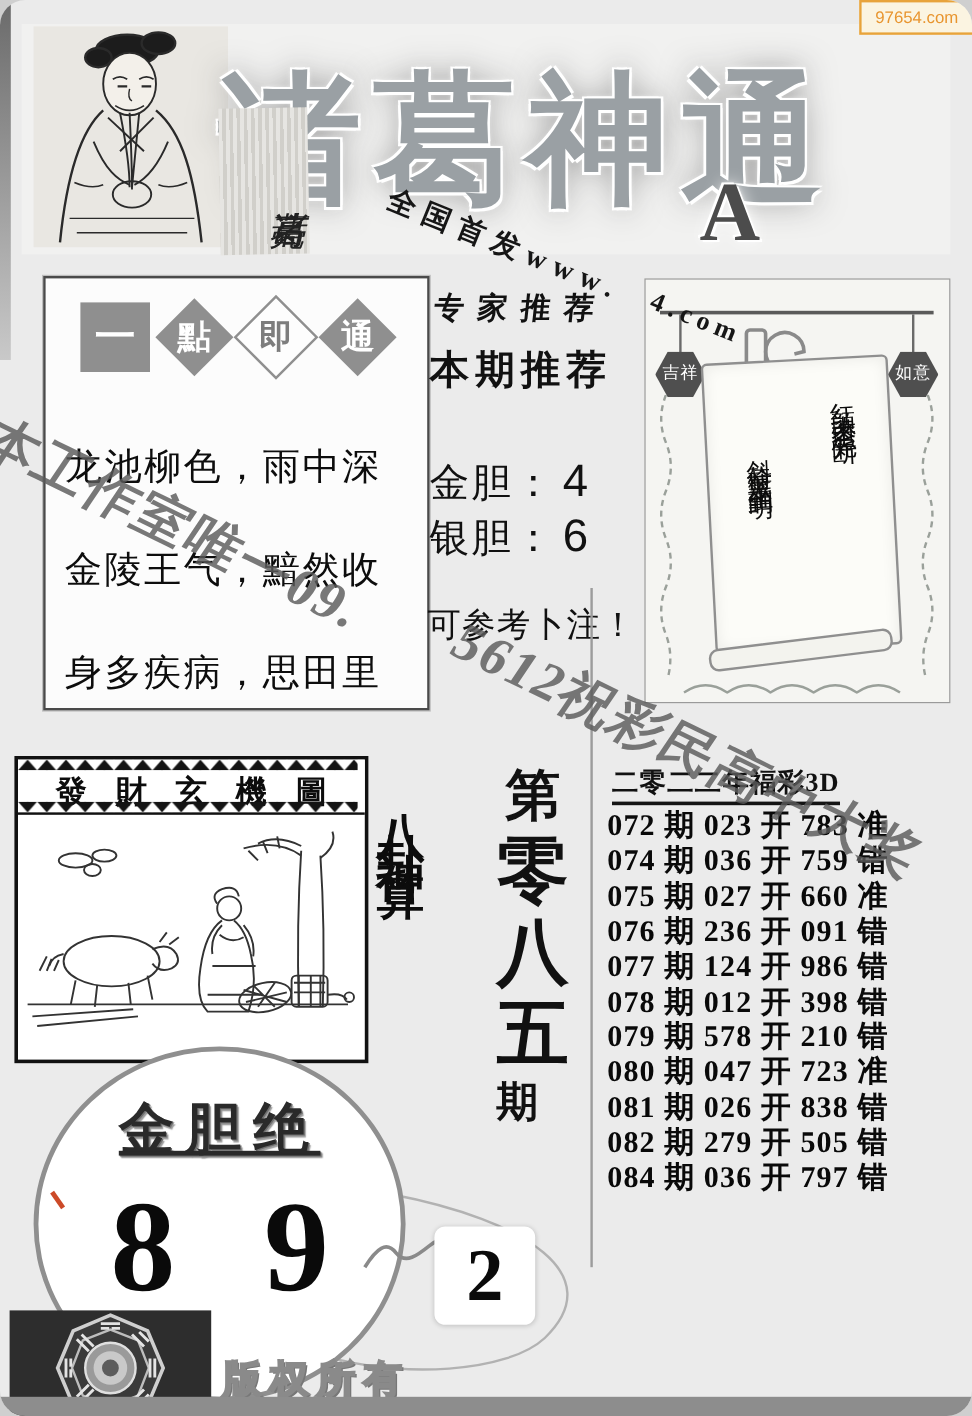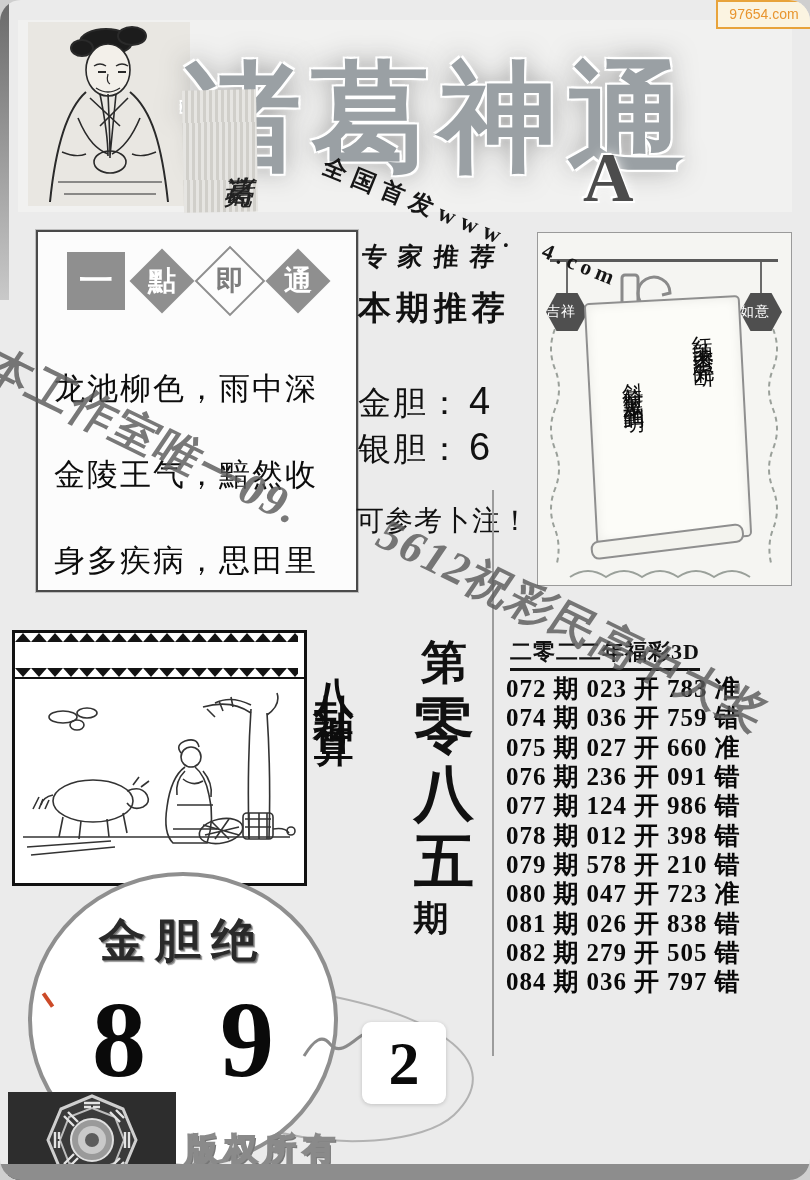--- a/index.html
+++ b/index.html
@@ -58,21 +58,21 @@
   .rec-silver{left:358px;top:426px;}
   .rec-line .val{font:500 38px "Liberation Sans","DejaVu Sans",sans-serif;margin-left:6px;}
   .rec-note{left:356px;top:502px;font-size:28px;letter-spacing:1px;white-space:nowrap;}
 
   
   .scroll-box{left:537px;top:232px;width:253px;height:352px;border:1px solid #9a9a9a;background:#f5f5f2;}
   .rod{position:absolute;left:12px;top:26px;width:228px;height:3px;background:#5a5a5a;}
   .string{position:absolute;width:2px;height:32px;background:#6a6a6a;top:29px;}
   .lantern{position:absolute;top:60px;width:42px;height:38px;background:#4f4f4f;color:#fff;
       clip-path:polygon(25% 0,75% 0,100% 50%,75% 100%,25% 100%,0 50%);
-      font-size:14px;line-height:38px;text-align:left;letter-spacing:1px;}
+      font-size:14px;line-height:38px;text-align:center;letter-spacing:1px;}
   .parchment{position:absolute;left:52px;top:66px;width:152px;height:238px;background:#fcfcf8;
       border:2px solid #8f8f8f;border-radius:5px;transform:rotate(-3deg);box-shadow:inset 0 0 12px rgba(0,0,0,.08);}
   .p-roll{position:absolute;left:-8px;bottom:-12px;width:150px;height:15px;background:#f3f3ee;border:2px solid #8f8f8f;
       border-radius:8px;transform:rotate(-4deg);}
   .verse{position:absolute;writing-mode:vertical-rl;font-size:21px;letter-spacing:5px;color:#0c0c0c;}
   .verse-r{right:24px;top:20px;}
   .verse-l{left:28px;top:64px;}
 
   
   .results-title{left:510px;top:592px;font-size:22px;font-weight:bold;letter-spacing:1px;
@@ -95,21 +95,21 @@
   .issue-col{left:406px;top:634px;width:76px;text-align:center;}
   .issue-col .c0{font-size:46px;font-weight:600;display:block;line-height:58px;}
   .issue-col .big{font-size:60px;font-weight:bold;display:block;line-height:68px;}
   .issue-col .c4{font-size:35px;font-weight:600;display:block;line-height:46px;margin-left:-26px;}
 
   
   .arc-deco{left:240px;top:975px;}
   .gold-circle{left:28px;top:872px;width:302px;height:288px;background:#fff;border:4px solid #8f8f8f;border-radius:50%;}
   .red-tick{position:absolute;left:8px;top:122px;width:16px;height:4px;background:#cc4a28;transform:rotate(55deg);}
   .gc-title{position:absolute;left:0;top:34px;width:100%;text-align:center;font-size:46px;font-weight:bold;
-      letter-spacing:10px;color:#2a2a2a;text-shadow:1px 1px 0 #6f6f6f,2px 2px 1px #9a9a9a;}
+      letter-spacing:10px;color:#2a2a2a;text-shadow:1px 1px 0 #6f6f6f,2px 2px 1px #9a9a9a;text-decoration:underline;}
   .gc-nums{position:absolute;left:0;top:104px;width:100%;display:flex;justify-content:center;gap:74px;
       font:bold 108px/120px "Liberation Serif",serif;color:#0a0a0a;}
   .squiggle{left:300px;top:1012px;}
   .num2-box{left:362px;top:1022px;width:84px;height:82px;background:#fff;border-radius:9px;
       box-shadow:0 1px 4px rgba(0,0,0,.18);text-align:center;font:bold 62px/82px "Liberation Serif",serif;color:#0a0a0a;}
 
   
   .bagua-img{left:8px;top:1092px;width:168px;height:88px;background:#2d2d2d;}
   .copyright{left:186px;top:1128px;font:bold 32px "Liberation Sans","DejaVu Sans",sans-serif;letter-spacing:7px;
       color:#f2f2f2;-webkit-text-stroke:2px #8a8a8a;text-shadow:2px 2px 0 #777;}
@@ -253,20 +253,21 @@
   <div class="abs figure-box">
     <div class="fig-band">
       <svg class="zz top" width="283" height="9" preserveAspectRatio="none">
         <defs>
             <pattern id="zzp" width="16" height="9" patternUnits="userSpaceOnUse">
               <path d="M0,9 L8,0 L16,9 Z" fill="#141414"></path>
             </pattern>
           </defs>
         <rect width="283" height="9" fill="url(#zzp)"></rect>
       </svg>
+      <div class="fig-title">發財玄機圖</div>
       <svg class="zz bot" width="283" height="9" preserveAspectRatio="none">
         <rect width="283" height="9" fill="url(#zzp)"></rect>
       </svg>
     </div>
     <svg class="abs" style="left:0;top:46px" width="283" height="198" viewBox="0 0 283 198">
       <g stroke="#333" fill="none" stroke-width="1.6">
         <path d="M8,158 H275"></path>
         <ellipse cx="48" cy="38" rx="14" ry="6"></ellipse>
           <ellipse cx="72" cy="34" rx="10" ry="5"></ellipse>
           <ellipse cx="62" cy="46" rx="7" ry="5"></ellipse>

